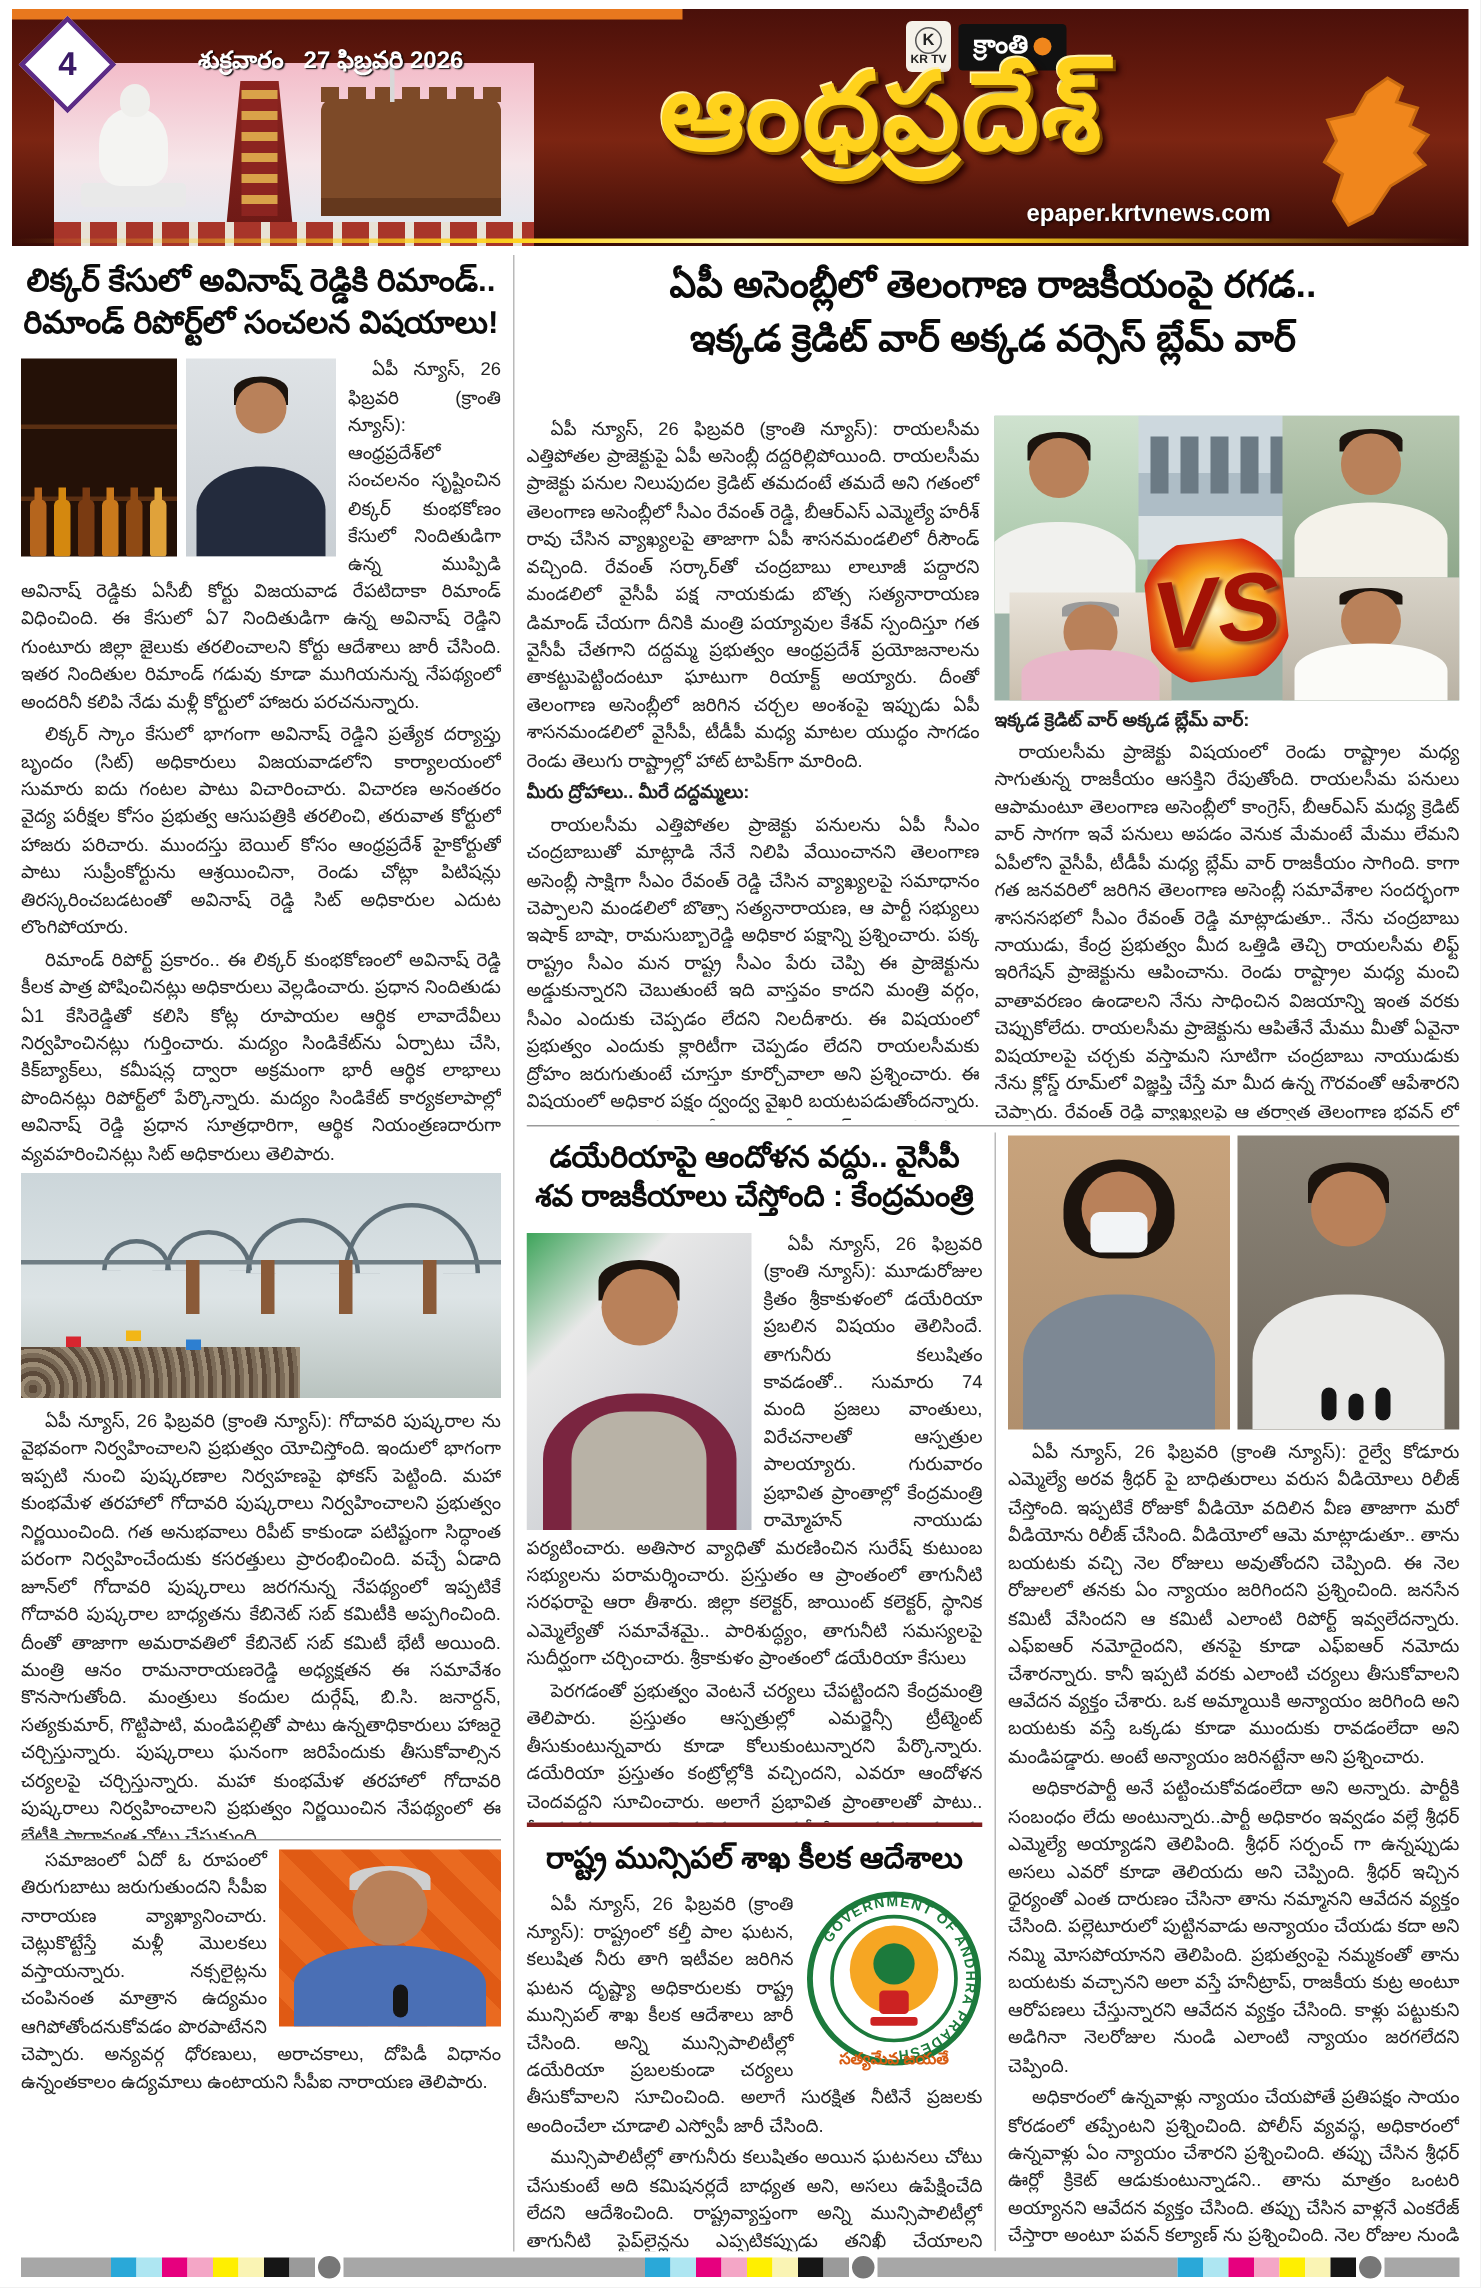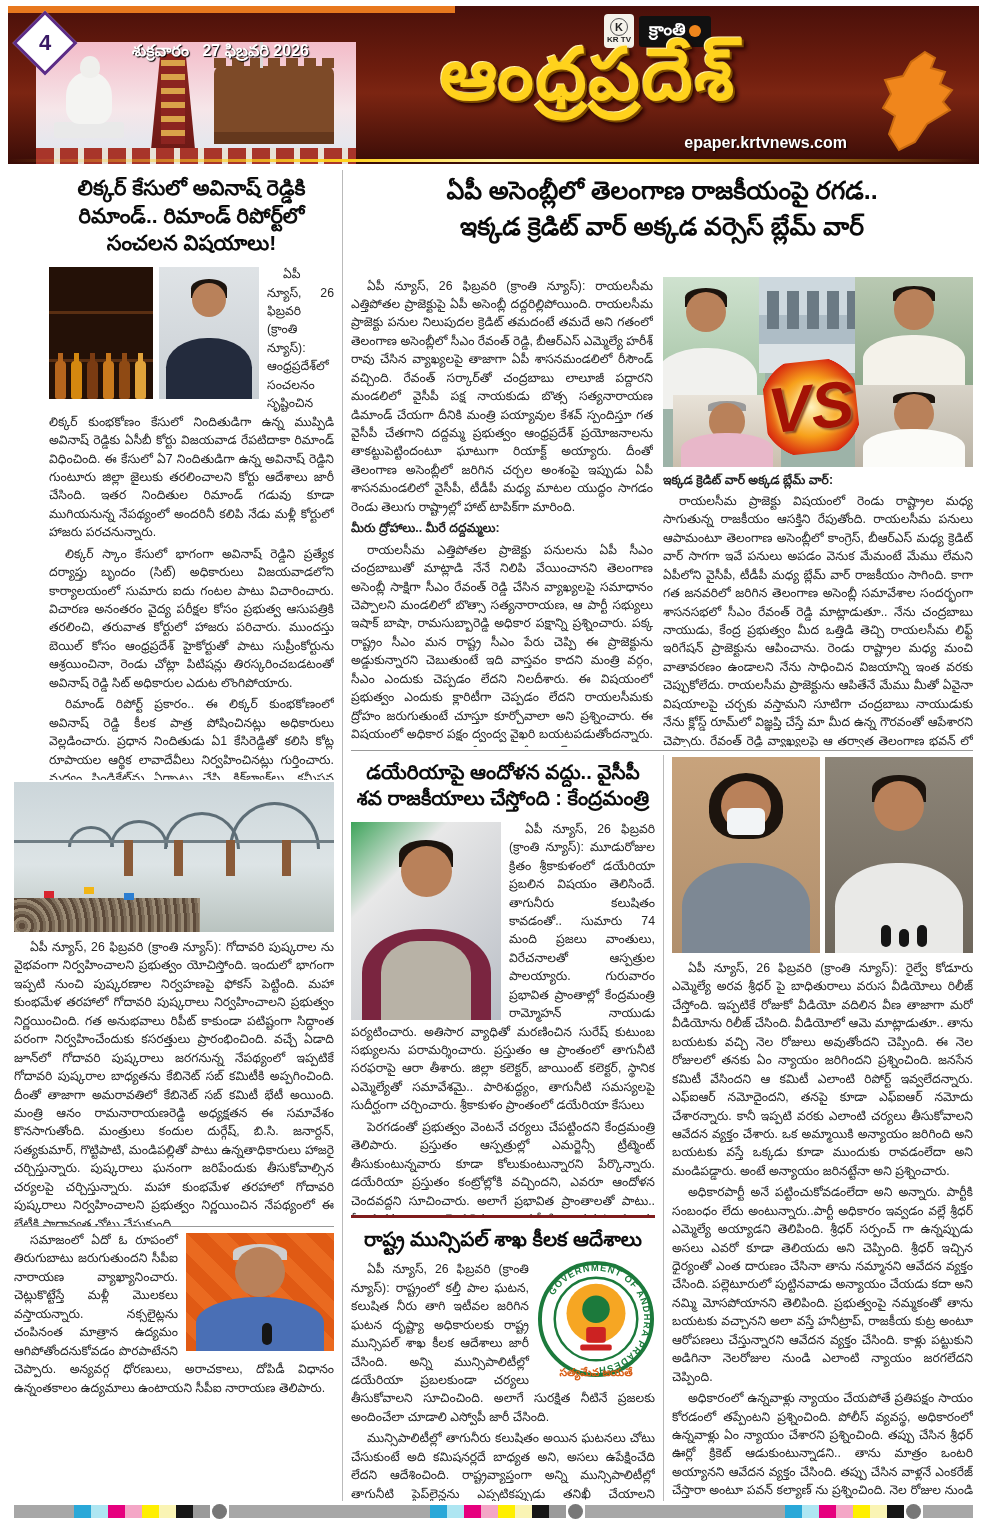--- a/index.html
+++ b/index.html
@@ -23,21 +23,21 @@
        box-shadow:inset 0 -12px 0 #64381d;}
   .m-fort:before{content:"";position:absolute;left:0;top:-8px;width:100%;height:10px;
        background:repeating-linear-gradient(90deg,#7d4a28 0 12px,transparent 12px 18px);}
   .m-flag{position:absolute;left:224px;bottom:96px;width:3px;height:34px;background:#d8d8d8;}
   .m-wall{position:absolute;left:0;bottom:0;width:100%;height:16px;
        background:repeating-linear-gradient(90deg,#a8352a 0 18px,#e8e2d6 18px 24px);}
   .hdr-diamond{position:absolute;left:14px;top:14px;width:40px;height:40px;background:#ffffff;
        border:3px solid #5c2b86;transform:rotate(45deg);}
   .hdr-diamond span{position:absolute;left:0;top:0;width:100%;height:100%;transform:rotate(-45deg);
        display:flex;align-items:center;justify-content:center;font-weight:bold;font-size:22px;color:#3a1a66;}
-  .hdr-date{position:absolute;left:124px;top:36px;color:#ffffff;font-weight:bold;font-size:16px;
+  .hdr-date{position:absolute;left:124px;top:25px;color:#ffffff;font-weight:bold;font-size:16px;
        text-shadow:1px 1px 1px #000;}
   .hdr-logo{position:absolute;left:596px;top:8px;display:flex;align-items:center;gap:5px;}
   .logo-kr{width:30px;height:34px;background:#f5f2ea;border-radius:4px;display:flex;flex-direction:column;
        align-items:center;justify-content:center;font-size:8px;font-weight:bold;color:#222;line-height:1.1;}
   .logo-kr b{font-size:11px;border:1px solid #555;border-radius:50%;width:16px;height:16px;
        display:flex;align-items:center;justify-content:center;}
   .logo-kranti{background:#111;color:#fff;font-weight:bold;font-size:17px;padding:4px 10px;border-radius:3px;
        display:flex;align-items:center;gap:4px;}
   .logo-dot{width:12px;height:12px;border-radius:50%;background:#f0861c;display:inline-block;}
   .hdr-title{position:absolute;left:300px;top:30px;width:560px;text-align:center;
@@ -53,21 +53,21 @@
   .colL{width:320px;flex:none;overflow:hidden;}
   .vdiv{width:1px;flex:none;background:#b9b9b9;margin:0 8px;}
   .colMain{flex:1;overflow:hidden;display:flex;flex-direction:column;}
   .headline{font-weight:bold;color:#0d0d0d;text-align:center;line-height:1.32;margin:4px 0 8px 0;}
   .h-left{font-size:21px;}
   .h-mid{font-size:20px;}
   .body{font-size:12.3px;line-height:1.5;color:#232323;text-align:justify;}
   .body p{margin:0 0 3px 0;text-indent:16px;}
   .subhead{font-weight:bold;text-indent:0 !important;}
   .art{overflow:hidden;}
-  .art-liquor{height:610px;margin-left:35px;}
+  .art-liquor{height:610px;}
   .art-godavari{height:446px;}
   .art-cpi{height:268px;border-top:1px solid #999;padding-top:4px;}
   .main-art{height:580px;flex:none;}
   .main-headline{font-size:25px;font-weight:bold;text-align:center;line-height:1.45;color:#0b0b0b;margin:2px 0 6px 0;}
   .main-body{display:flex;gap:10px;height:470px;overflow:hidden;margin-top:32px;}
   .main-colL{width:302px;flex:none;overflow:hidden;}
   .main-colR{flex:1;overflow:hidden;}
   .lower{flex:1;display:flex;border-top:1px solid #999;padding-top:4px;overflow:hidden;}
   .colM{width:304px;flex:none;overflow:hidden;}
   .colRt{flex:1;overflow:hidden;}

